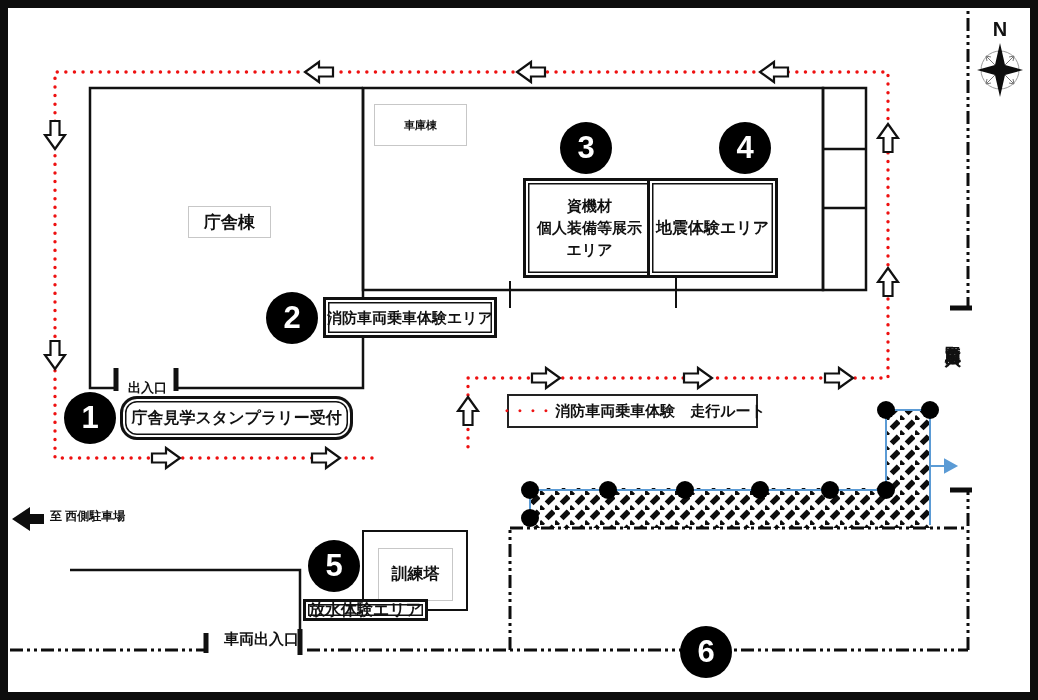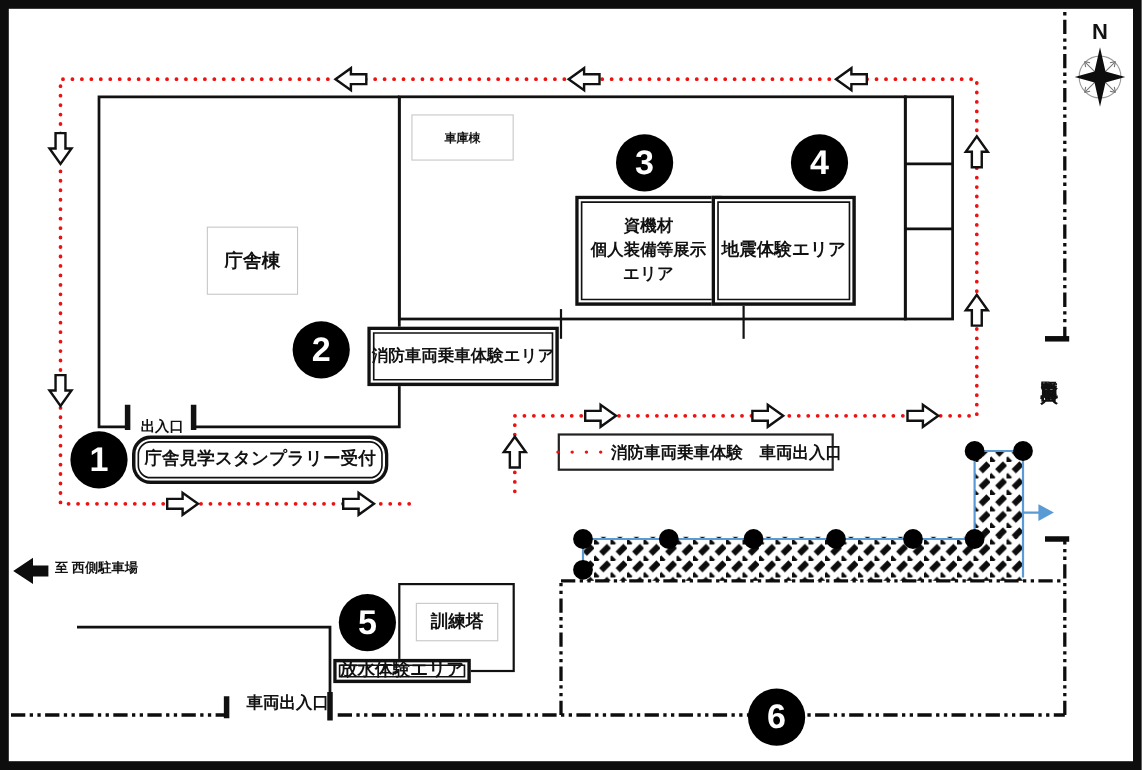--- a/index.html
+++ b/index.html
@@ -123,45 +123,45 @@
     <path d="M12,519 L30,507 V514 H44 V524 H30 V531 Z" fill="#0d0d0d"></path>
 
     <g transform="translate(1000,70)">
       <circle r="19" fill="none" stroke="#9a9a9a" stroke-width="1"></circle>
       <path d="M-14,-14 L14,14 M-14,14 L14,-14" stroke="#777" stroke-width="1" fill="none"></path>
       <path d="M-14,-14 l5,1 m-5,-1 l1,5 M14,-14 l-5,1 m5,-1 l-1,5 M-14,14 l5,-1 m-5,1 l1,-5 M14,14 l-5,-1 m5,1 l-1,-5" stroke="#777" stroke-width="1" fill="none"></path>
       <path d="M0,-27 L5,-5 L23,0 L5,5 L0,27 L-5,5 L-23,0 L-5,-5 Z" fill="#0d0d0d"></path>
     </g>
   </svg>
 
-  <div class="ov gbox" style="left:188px;top:206px;width:83px;height:62px;font-size:17px;">庁舎棟</div>
+  <div class="ov gbox" style="left:188px;top:206px;width:83px;height:32px;font-size:17px;">庁舎棟</div>
   <div class="ov gbox" style="left:374px;top:104px;width:93px;height:42px;font-size:11px;">車庫棟</div>
 
   <div class="ov plainbox" style="left:362px;top:530px;width:106px;height:81px;"></div>
-  <div class="ov gbox" style="left:378px;top:548px;width:75px;height:35px;font-size:16px;">訓練塔</div>
+  <div class="ov gbox" style="left:378px;top:548px;width:75px;height:53px;font-size:16px;">訓練塔</div>
 
   <div class="ov abox" style="left:120px;top:396px;width:233px;height:44px;font-size:16px;border-radius:17px;">庁舎見学スタンプラリー受付</div>
-  <div class="ov abox" style="left:334px;top:297px;width:174px;height:54px;font-size:15px;">消防車両乗車体験エリア</div>
+  <div class="ov abox" style="left:323px;top:297px;width:174px;height:41px;font-size:15px;">消防車両乗車体験エリア</div>
   <div class="ov abox" style="left:523px;top:178px;width:133px;height:100px;font-size:15px;">
     <div>資機材</div>
     <div>個人装備等展示</div>
     <div>エリア</div>
   </div>
   <div class="ov abox" style="left:647px;top:178px;width:131px;height:100px;font-size:16px;">地震体験エリア</div>
   <div class="ov abox" style="left:303px;top:599px;width:125px;height:22px;font-size:16px;">放水体験エリア</div>
 
   <div class="ov numc" style="left:64px;top:392px;">1</div>
   <div class="ov numc" style="left:266px;top:292px;">2</div>
   <div class="ov numc" style="left:560px;top:122px;">3</div>
   <div class="ov numc" style="left:719px;top:122px;">4</div>
   <div class="ov numc" style="left:308px;top:540px;">5</div>
   <div class="ov numc" style="left:680px;top:626px;">6</div>
 
   <div class="ov legendbox" style="left:507px;top:394px;width:251px;height:34px;">
-    <span class="dots">・・・・</span><span>消防車両乗車体験　車両出入口</span>
+    <span class="dots">・・・・</span><span>消防車両乗車体験　走行ルート</span>
   </div>
 
   <div class="ov lbl" style="left:128px;top:347px;font-size:13px;margin-top:24px;">出入口</div>
   <div class="ov lbl" style="left:224px;top:630px;font-size:15px;">車両出入口</div>
   <div class="ov lbl vert" style="left:942px;top:333px;font-size:16px;">緊急車両出入口</div>
   <div class="ov lbl" style="left:50px;top:508px;font-size:12px;">至 西側駐車場</div>
   <div class="ov lbl" style="left:985px;top:18px;width:30px;text-align:center;font-size:20px;">N</div>
 
 </div>
 

